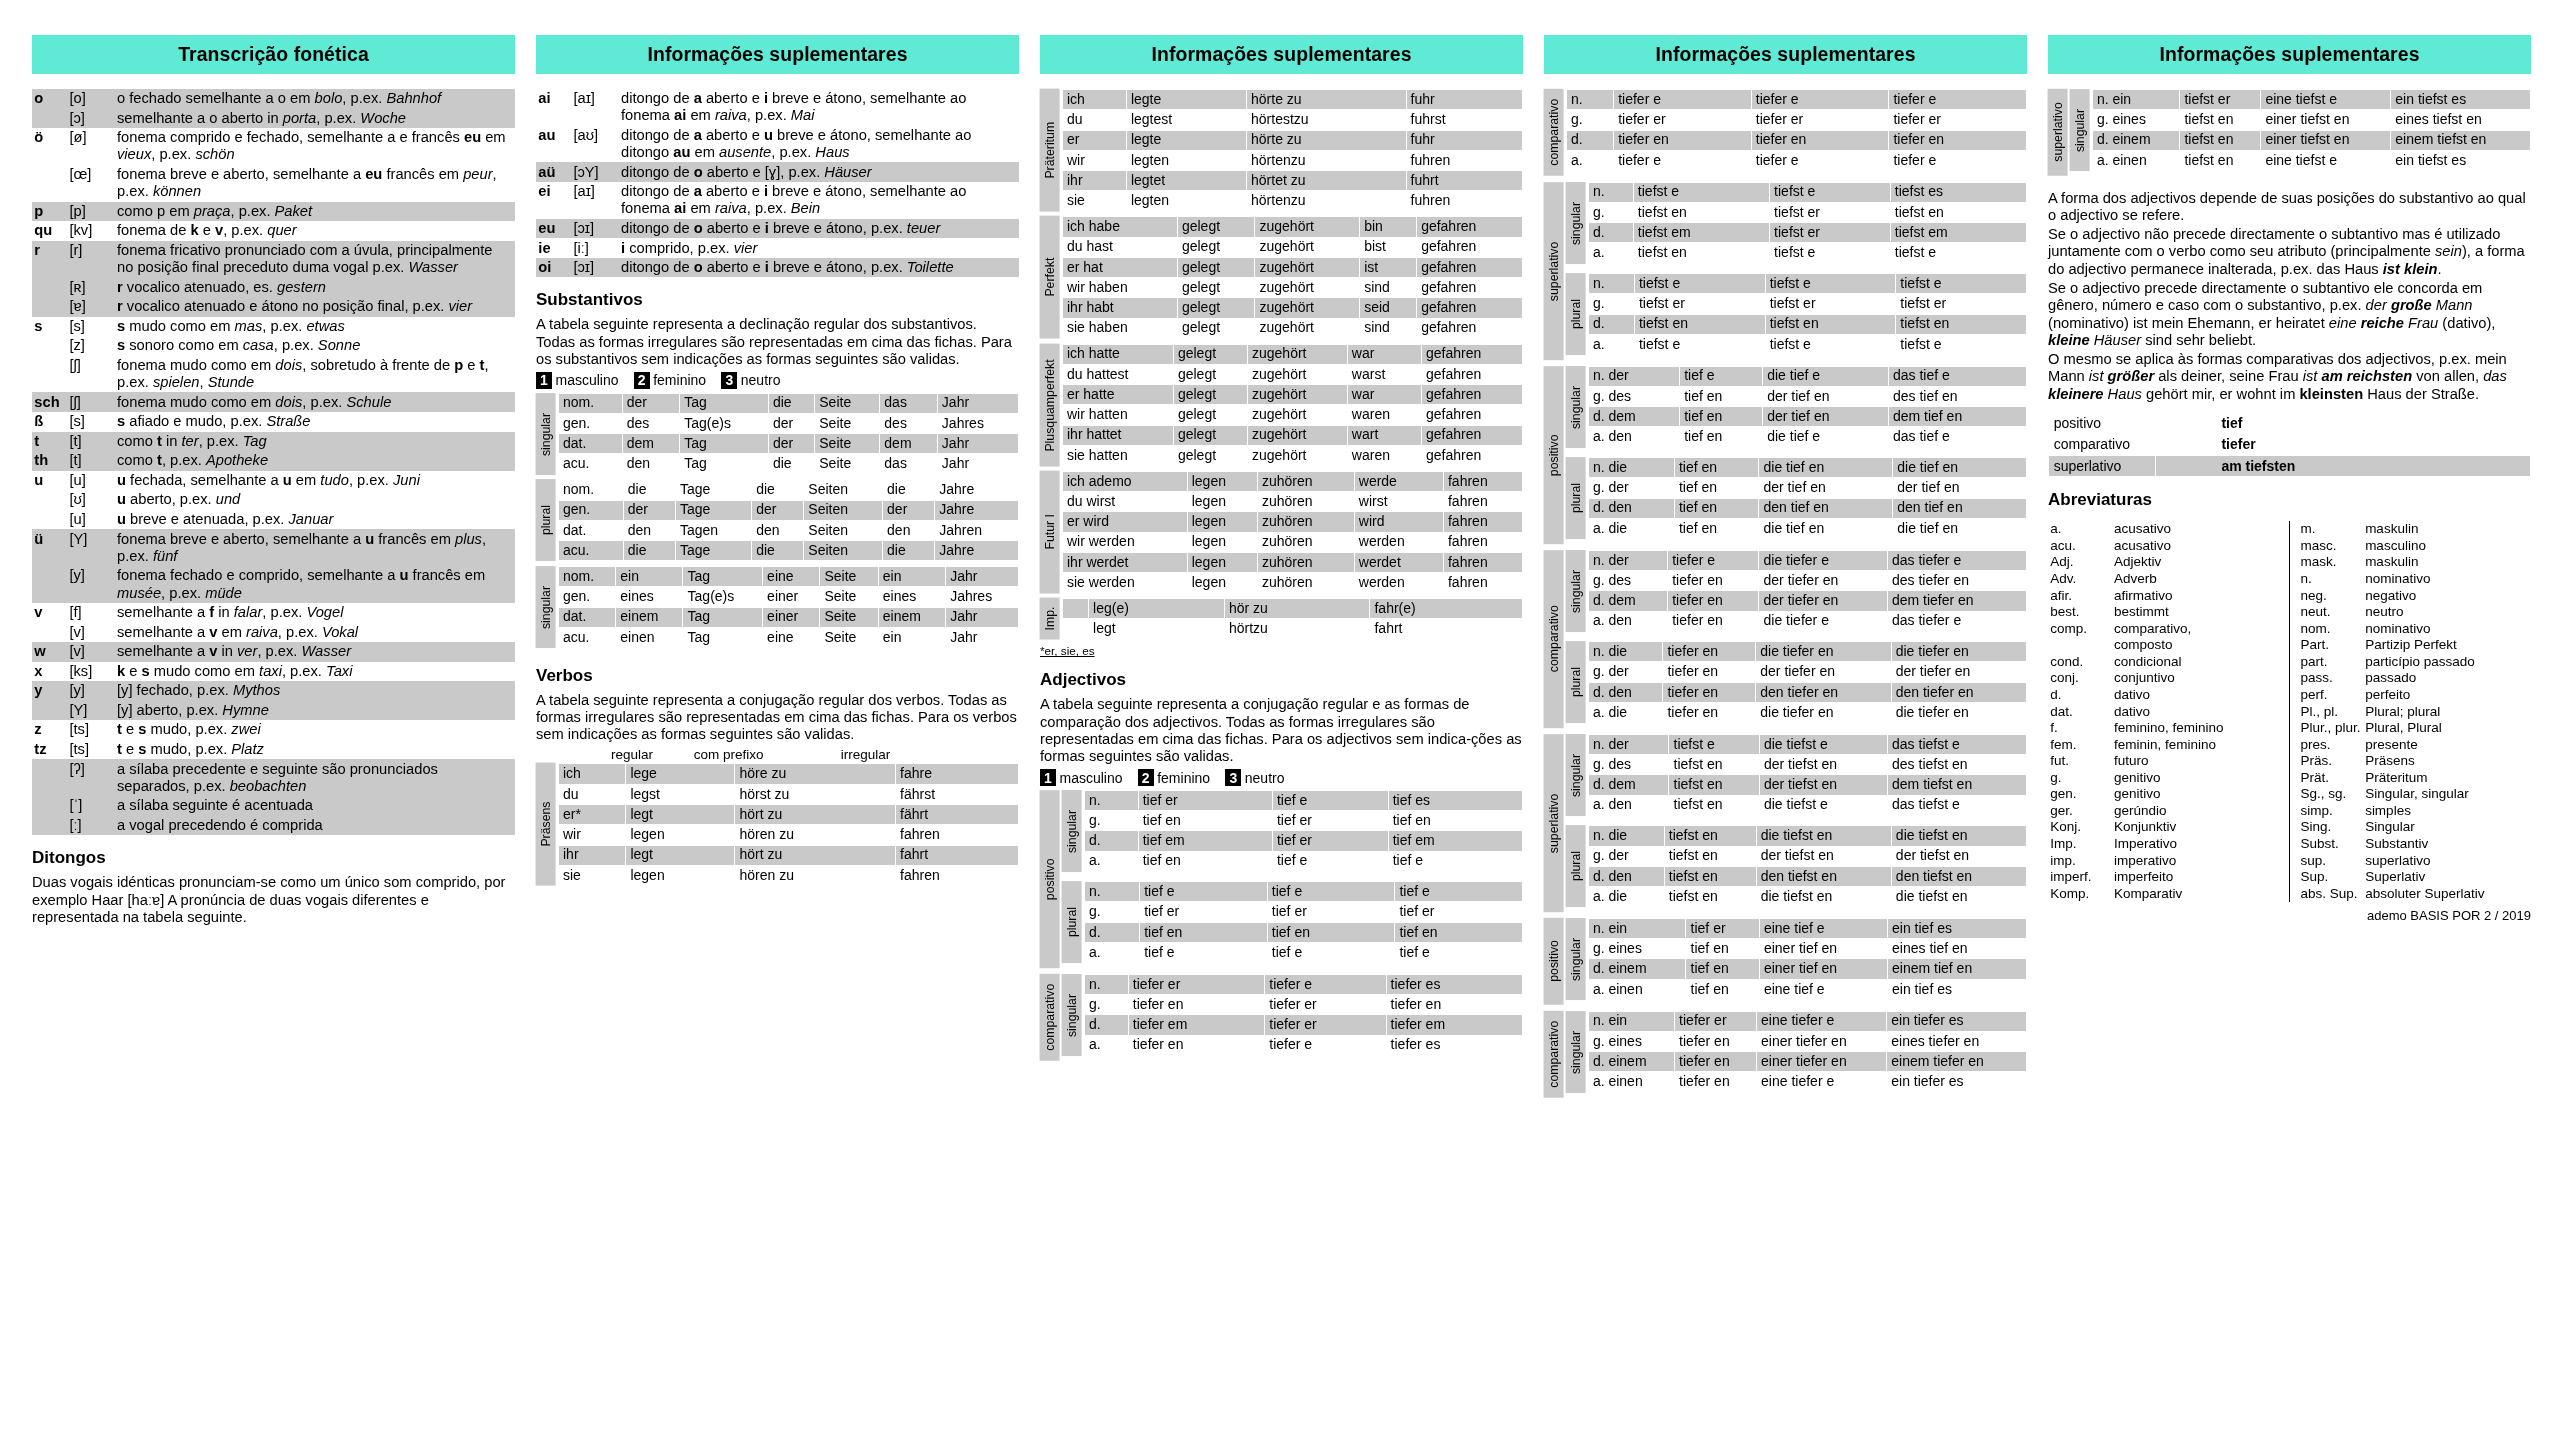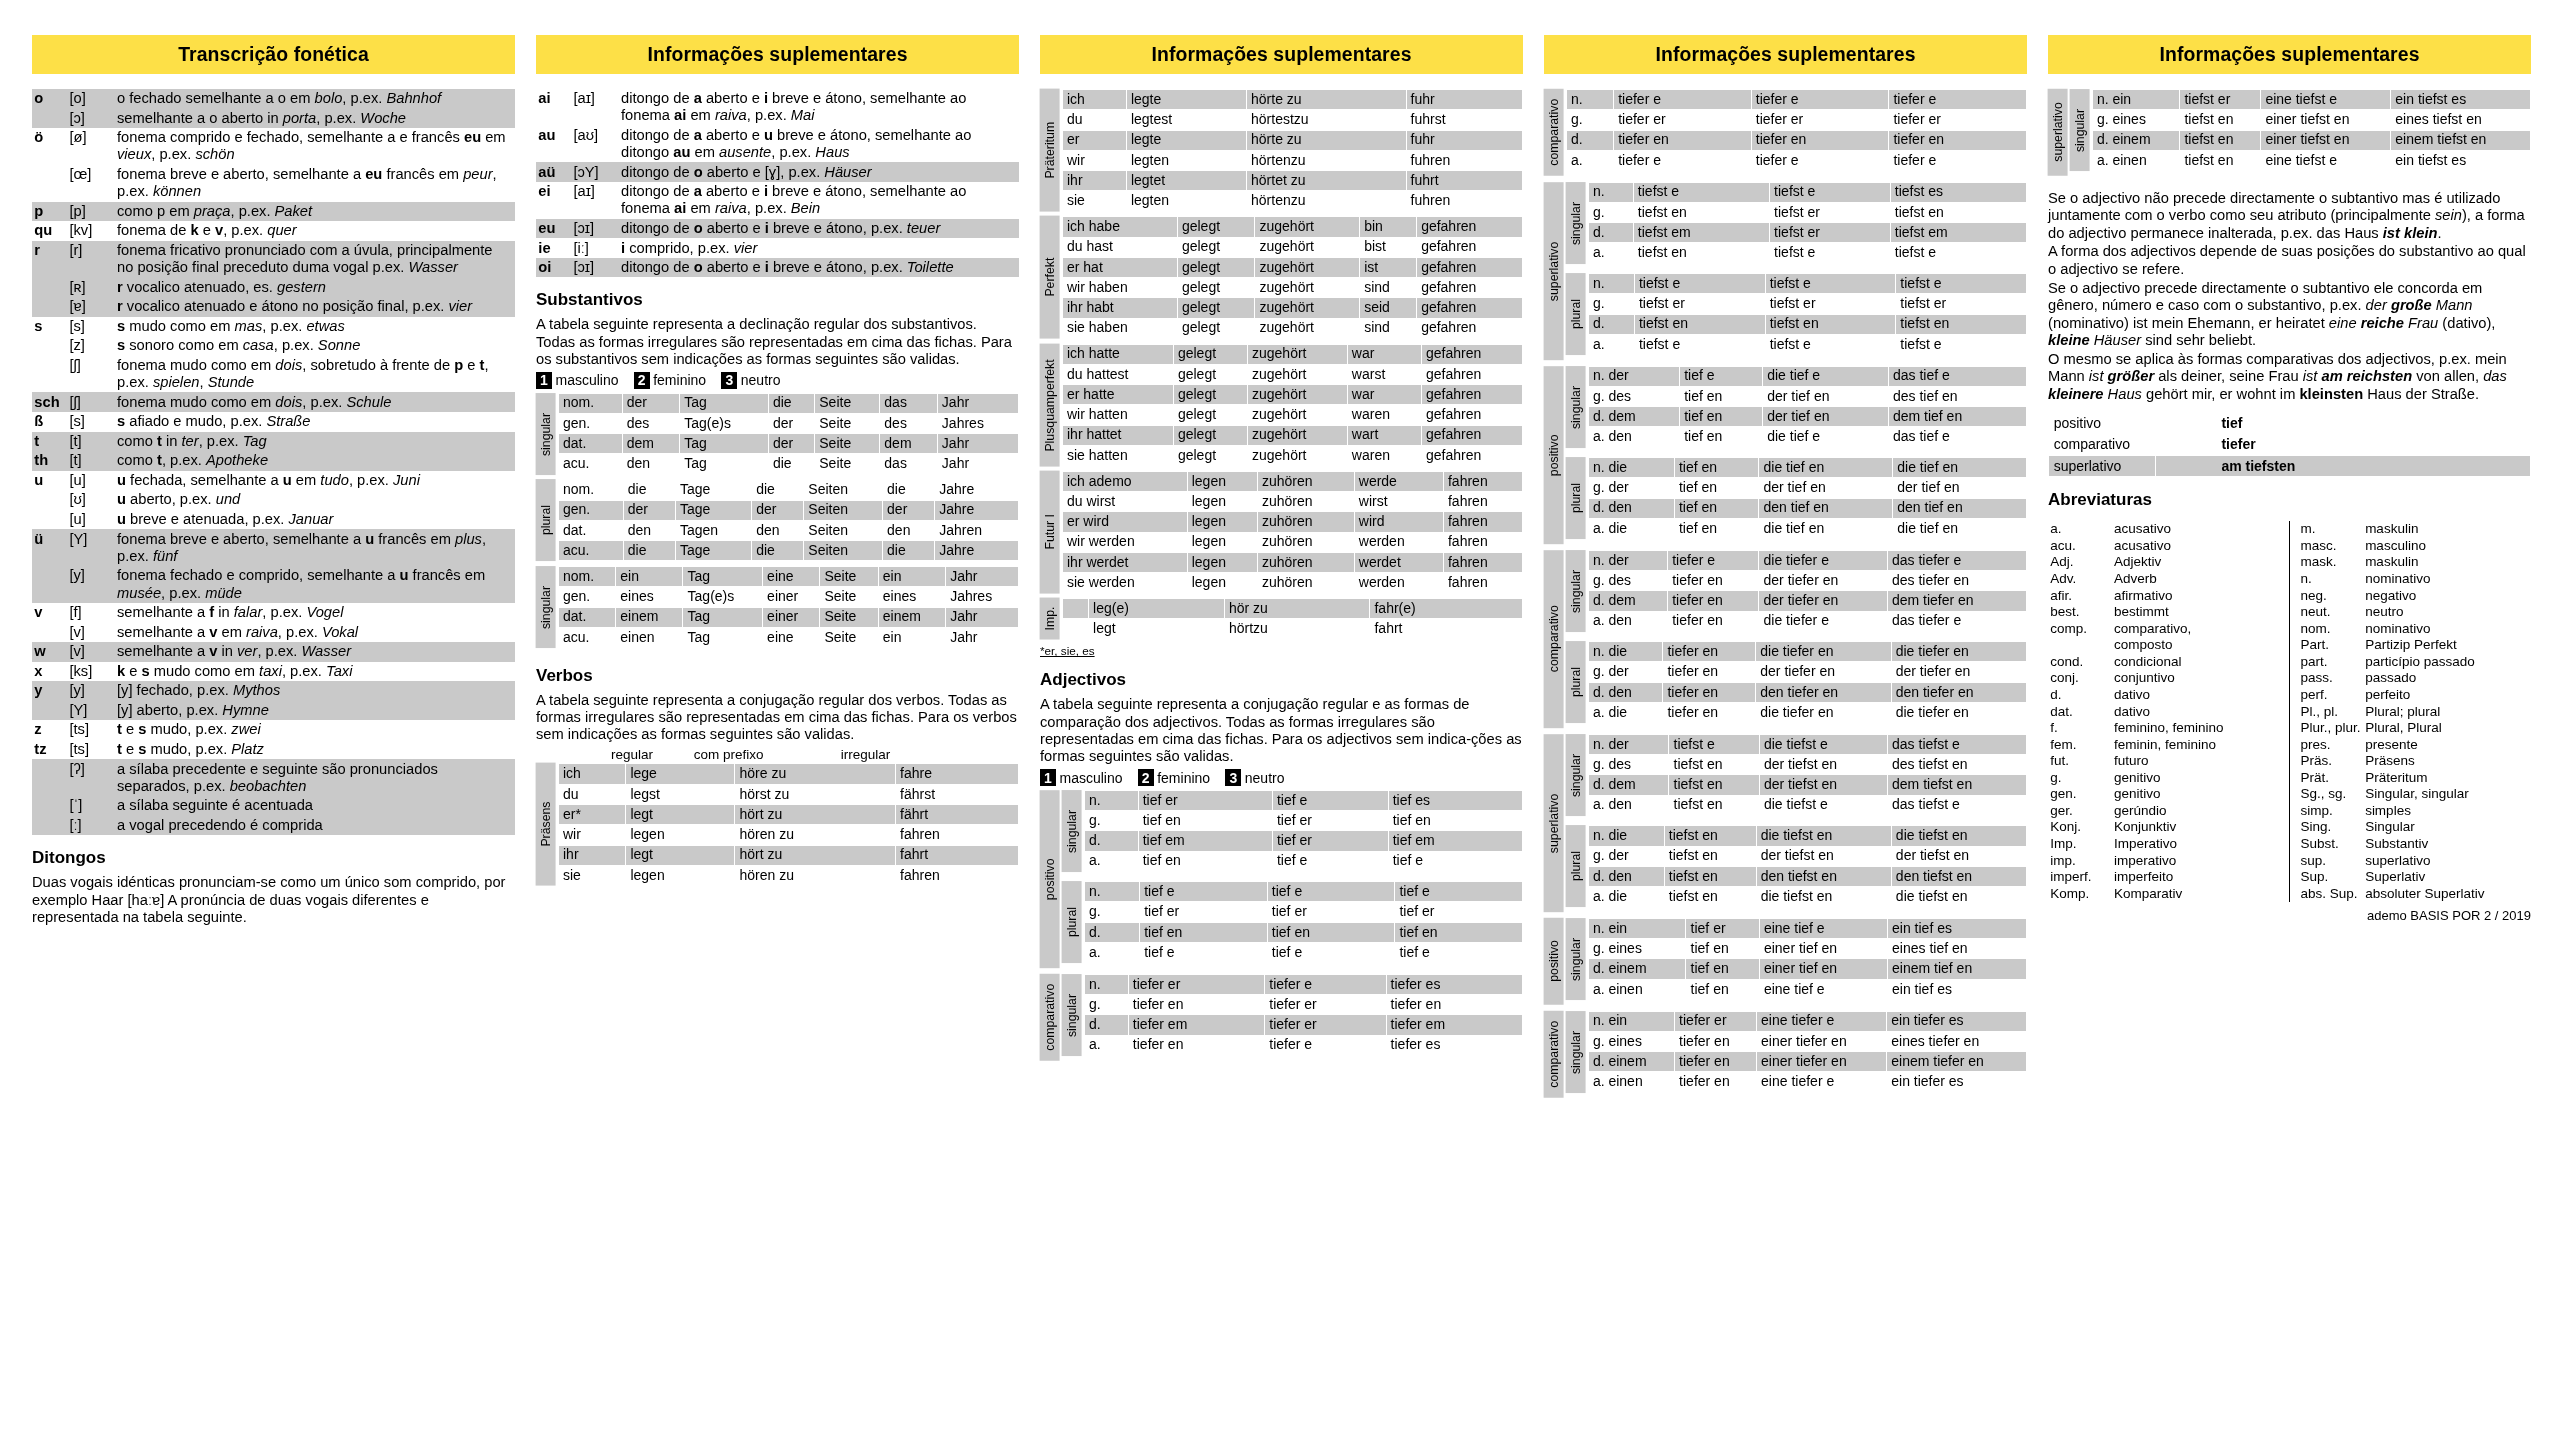--- a/index.html
+++ b/index.html
@@ -18,21 +18,21 @@
     display:flex;
     gap:21px;
   }
   .col{
     flex:1 1 0;
     min-width:0;
     display:flex;
     flex-direction:column;
   }
   .colhead{
-    background:#fde047;
+    background:#5eead4;
     text-align:center;
     font-weight:bold;
     font-size:19.4px;
     padding:7.6px 0 8.2px 0;
     margin-bottom:15.2px;
     letter-spacing:0.1px;
   }
   .sec-title{
     font-weight:bold;
     font-size:17px;
@@ -1269,22 +1269,22 @@
                     <td class="w">ein tiefst es</td>
                   </tr>
                 </tbody>
               </table>
             </div>
           </div>
         </div>
       </div>
 
     <div class="textblock" id="adj-text">
+        <p>A forma dos adjectivos depende de suas posições do substantivo ao qual o adjectivo se refere.</p>
         <p>Se o adjectivo não precede directamente o subtantivo mas é utilizado juntamente com o verbo como seu atributo (principalmente <i>sein</i>), a forma do adjectivo permanece inalterada, p.ex. das Haus <b><i>ist klein</i></b>.</p>
-        <p>A forma dos adjectivos depende de suas posições do substantivo ao qual o adjectivo se refere.</p>
         <p>Se o adjectivo precede directamente o subtantivo ele concorda em gênero, número e caso com o substantivo, p.ex. <i>der <b>große</b> Mann</i> (nominativo) ist mein Ehemann, er heiratet <i>eine <b>reiche</b> Frau</i> (dativo), <i><b>kleine</b> Häuser</i> sind sehr beliebt.</p>
         <p>O mesmo se aplica às formas comparativas dos adjectivos, p.ex. mein Mann <i>ist <b>größer</b></i> als deiner, seine Frau <i>ist <b>am reichsten</b></i> von allen, <i>das <b>kleinere</b> Haus</i> gehört mir, er wohnt im <b>kleinsten</b> Haus der Straße.</p>
       </div>
 
     <table class="cmp3">
       <tbody id="cmp-body">
           <tr>
             <td class="lbl w">positivo</td>
             <td class="w" style="padding-left: 65px;"><b>tief<b></b></b></td>
           </tr>

